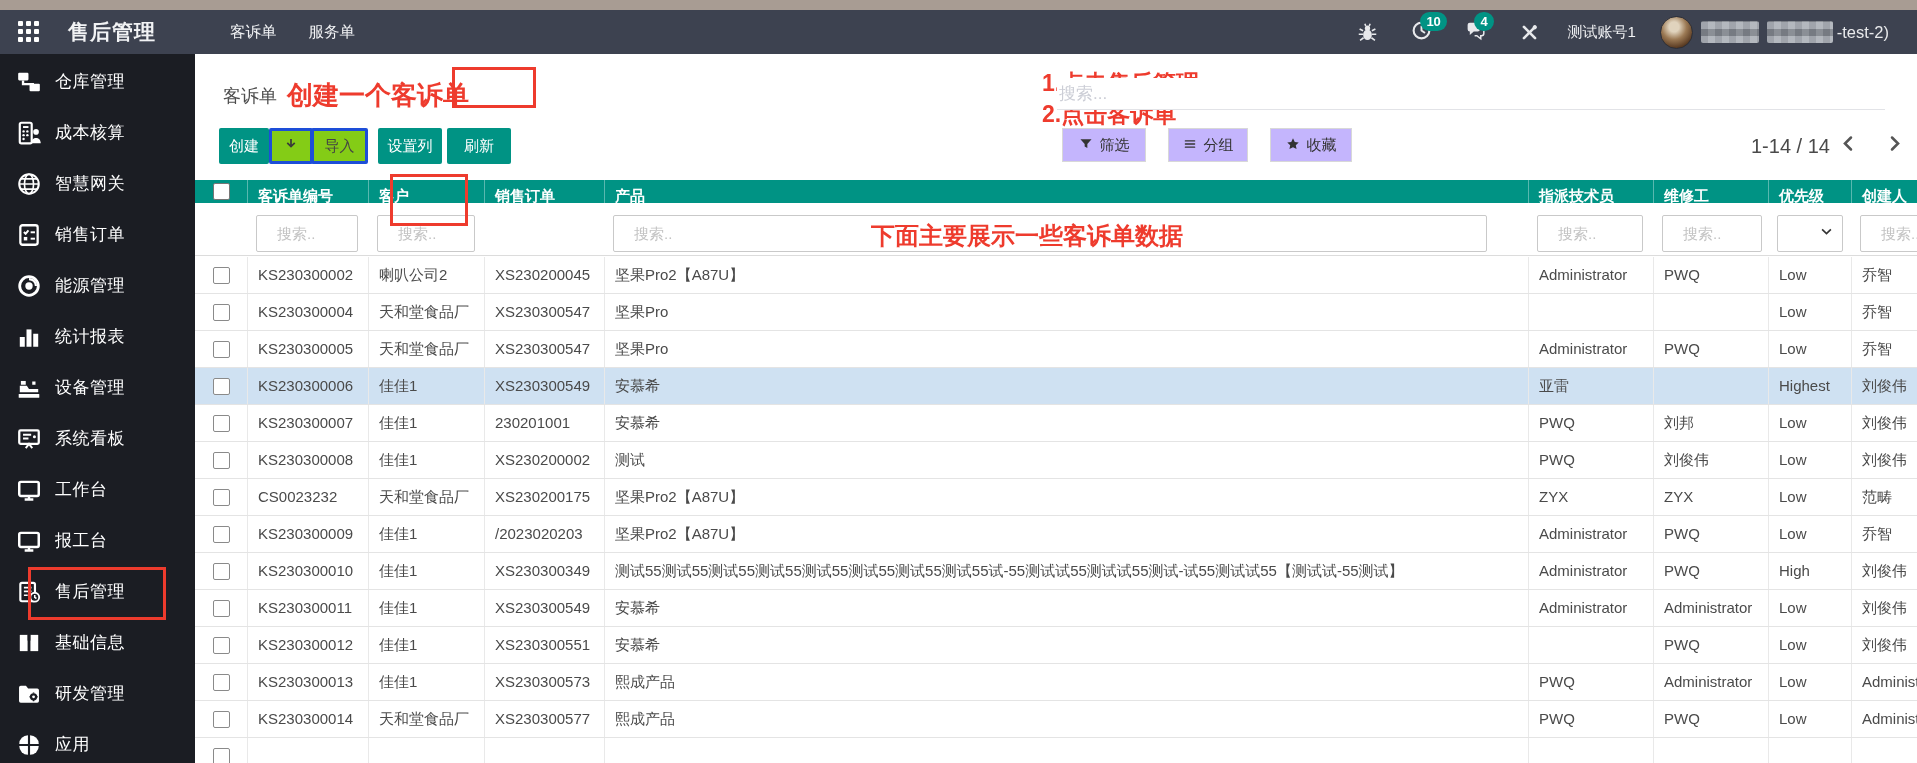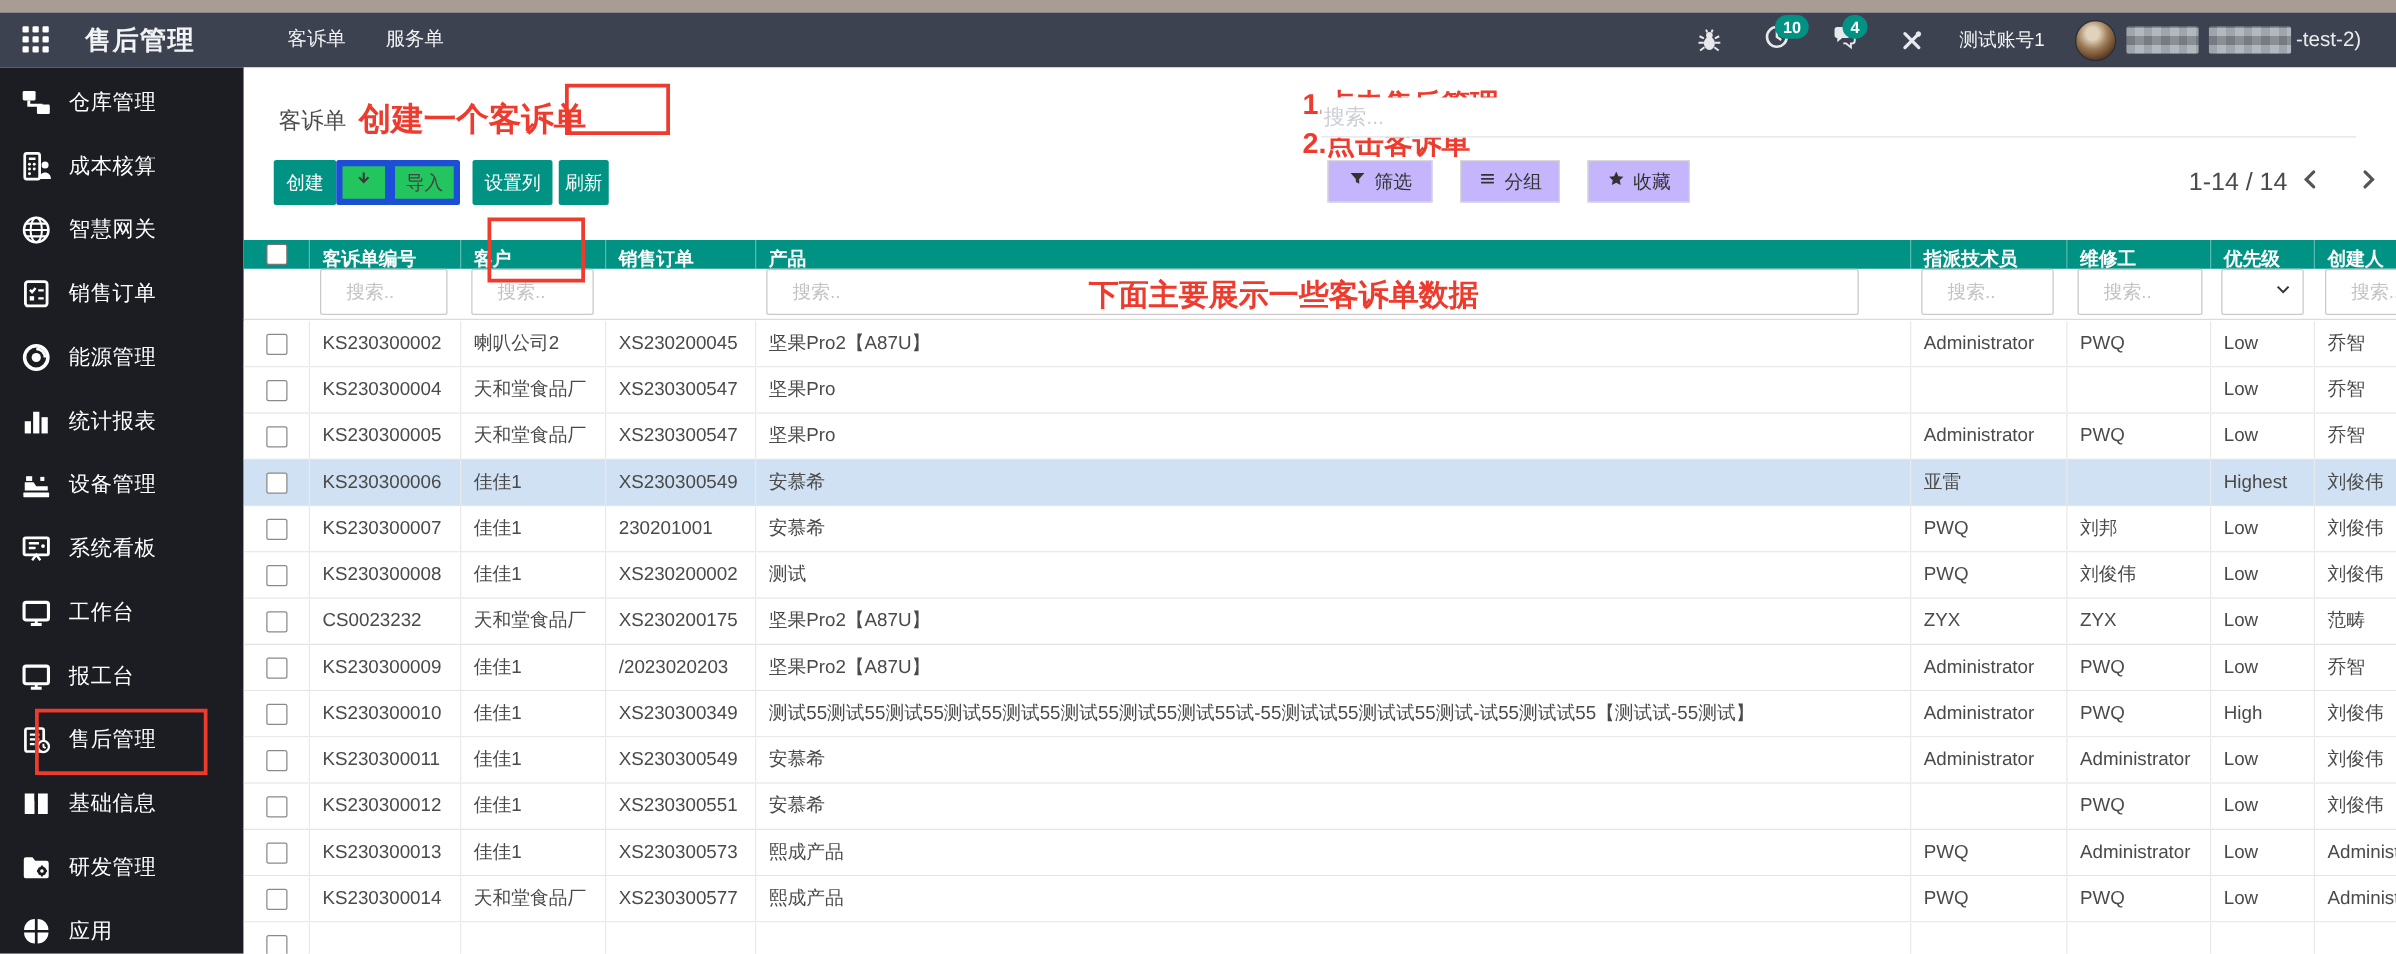--- a/index.html
+++ b/index.html
@@ -55,43 +55,43 @@
   #box-tab { left:257px; top:13px; width:84px; height:41px; }
   #box-create { left:195px; top:120px; width:78px; height:52px; }
 
   .search-top { position:absolute; left:862px; top:24px; width:828px; height:32px; border:none;
     border-bottom:1px solid #e2e3e7; font-size:17px; color:#555; outline:none; padding:0 2px; }
   .search-top::placeholder { color:#ccced6; }
 
   .btn { position:absolute; top:74px; height:36px; display:flex; align-items:center; justify-content:center;
     font-size:15px; border-radius:2px; cursor:pointer; border:none; }
   .btn-teal { background:var(--accent,#009384); color:#fff; }
-  .btn-plain { background:#22c55e; color:#444; border:5px solid #1d4ed8; }
+  .btn-plain { background:#84cc16; color:#444; border:3px solid #1d4ed8; }
   #btn-create { left:24px; width:50px; }
   #btn-export { left:74px; width:44px; }
   #btn-import { left:117px; width:57px; margin-left:-1px; }
   #btn-setcols { left:183px; width:64px; }
-  #btn-refresh { left:252px; width:40px; }
+  #btn-refresh { left:252px; width:64px; }
   .btn-ctl { position:absolute; top:74px; height:34px; background:#c4b5fd; border:1px solid #d8d8d8;
     color:#333; font-size:15px; display:flex; align-items:center; justify-content:center; cursor:pointer; gap:7px; }
   #btn-filter { left:867px; width:84px; }
   #btn-group { left:973px; width:80px; }
   #btn-fav { left:1075px; width:82px; }
   .btn-ctl svg { width:14px; height:14px; }
   #btn-export svg { width:16px; height:16px; color:#3a3a3a; }
 
   .pagination { position:absolute; left:1556px; top:81px; font-size:20px; color:#4a4a4a; }
   .pager-btn { position:absolute; top:76px; width:30px; height:30px; border:none; background:transparent;
     color:#555; cursor:pointer; display:flex; align-items:center; justify-content:center; }
   .pager-btn svg { width:17px; height:17px; }
   #pager-prev { left:1638px; } #pager-next { left:1684px; }
 
   
   .grid-row { display:grid; grid-template-columns:53px 121px 116px 120px 924px 125px 115px 83px 65px; }
-  #thead { position:absolute; left:0; top:138px; width:1722px; height:23px; background:var(--accent,#009384); }
+  #thead { position:absolute; left:0; top:126px; width:1722px; height:23px; background:var(--accent,#009384); }
   #thead .th { color:#fff; font-weight:bold; font-size:15px; line-height:31px; padding-left:10px;
     border-right:1px solid rgba(255,255,255,.35); white-space:nowrap; overflow:hidden; cursor:pointer; }
   #thead .th:last-child { border-right:none; }
   .th-sel { display:flex; align-items:center; justify-content:center; border-right:1px solid rgba(255,255,255,.35); }
   .cb { width:17px; height:17px; background:#fff; border:1.5px solid #8a8a8a; border-radius:2px; cursor:pointer; }
   #thead .cb { border-color:#767676; }
 
   #filter-row { position:absolute; left:0; top:157px; width:1722px; height:45px; border-bottom:1px solid #dcdcdc; }
   .fc { position:relative; }
   .fc input { height:37px; margin-top:4px; margin-left:8px; border:1px solid #c9c9c9; border-radius:2px;

